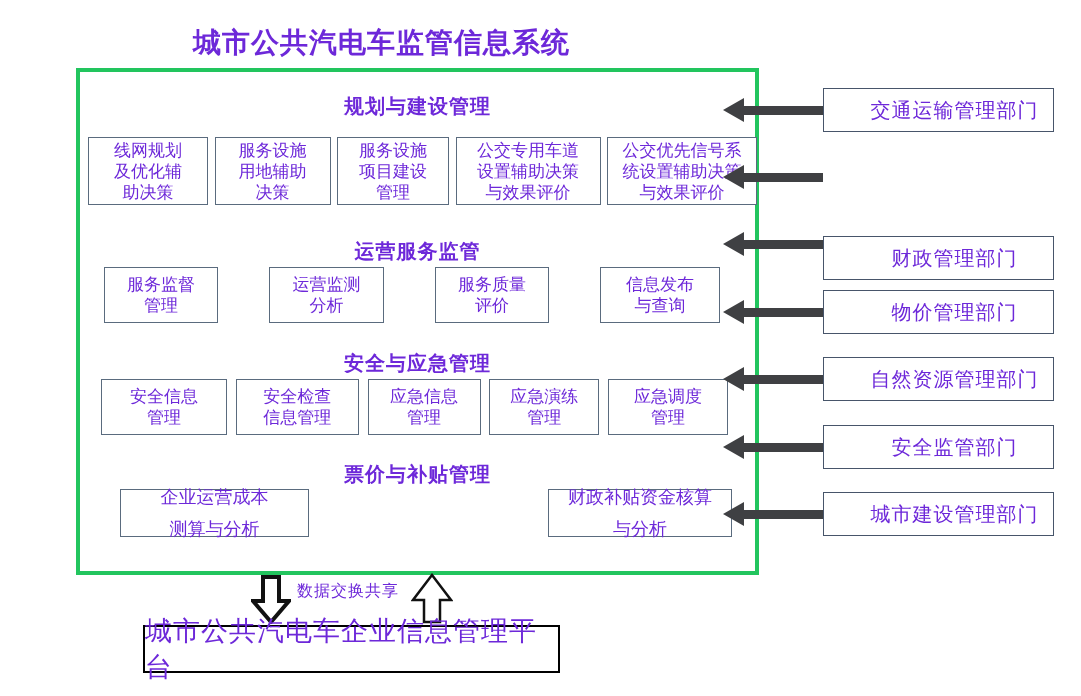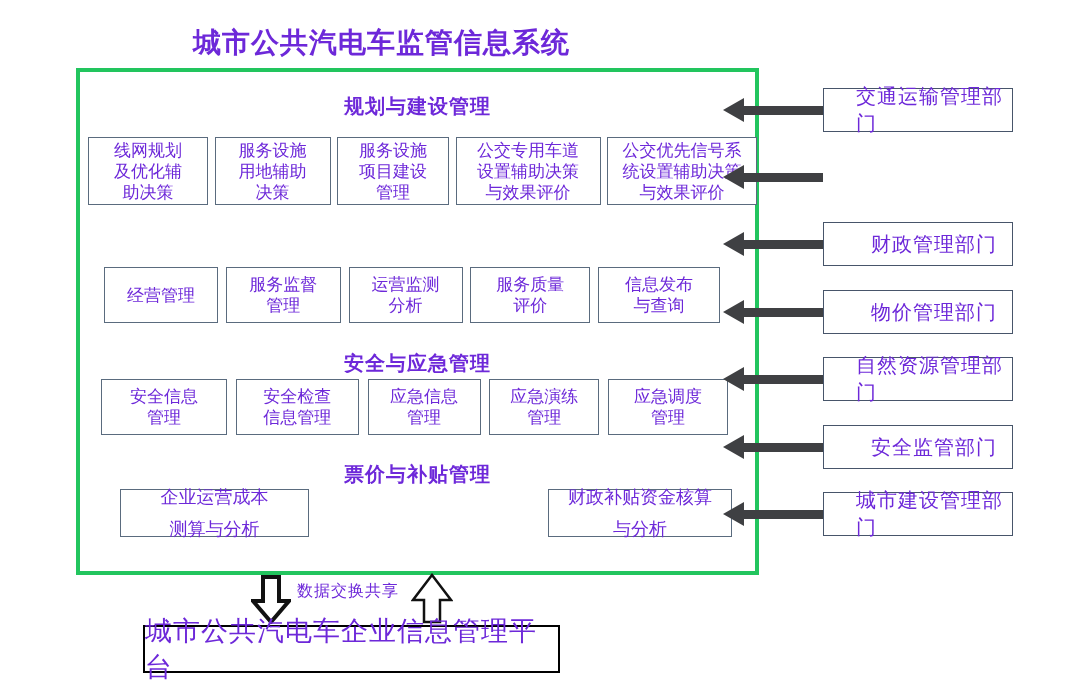--- a/index.html
+++ b/index.html
@@ -48,21 +48,21 @@
   .row3 .mbox:nth-child(2){width:123px;}
   .row3 .mbox:nth-child(3){width:113px;}
   .row3 .mbox:nth-child(4){width:110px;}
   .row3 .mbox:nth-child(5){width:120px;}
   .row4{top:417px;left:40px;width:612px;height:48px;}
   .row4 .mbox{font-size:18px;line-height:32px;}
   .row4 .mbox:nth-child(1){width:189px;}
   .row4 .mbox:nth-child(2){width:184px;}
   .row4 .mbox:nth-child(3){width:185px;}
   .dept-box{
-    position:absolute;left:823px;width:190px;height:44px;
+    position:absolute;left:823px;width:231px;height:44px;
     border:1.5px solid #47556a;box-sizing:border-box;background:#fff;
     display:flex;align-items:center;justify-content:center;
     font-size:20px;letter-spacing:1px;padding-left:32px;
   }
   .dept-arrow{
     position:absolute;left:723px;width:100px;height:24px;
     display:flex;align-items:center;
   }
   .dept-arrow .tri{
     width:0;height:0;border-top:12px solid transparent;
@@ -100,22 +100,22 @@
 项目建设
 管理</div>
       <div class="mbox">公交专用车道
 设置辅助决策
 与效果评价</div>
       <div class="mbox">公交优先信号系
 统设置辅助决策
 与效果评价</div>
     </div>
 
+    <div class="sec-heading h2">运营服务监管</div>
     <div class="row row2">
-      <div class="mbox">经营管理</div>
       <div class="mbox">服务监督
 管理</div>
       <div class="mbox">运营监测
 分析</div>
       <div class="mbox">服务质量
 评价</div>
       <div class="mbox">信息发布
 与查询</div>
     </div>
 
@@ -150,21 +150,21 @@
 
   <div class="dept-arrow" style="top:165px">
       <span class="tri"></span>
       <span class="shaft"></span>
     </div>
 
   <div class="dept-arrow" style="top:232px">
       <span class="tri"></span>
       <span class="shaft"></span>
     </div>
-  <div class="dept-box" style="top:222px">财政管理部门</div>
+  <div class="dept-box" style="top:236px">财政管理部门</div>
 
   <div class="dept-arrow" style="top:300px">
       <span class="tri"></span>
       <span class="shaft"></span>
     </div>
   <div class="dept-box" style="top:290px">物价管理部门</div>
 
   <div class="dept-arrow" style="top:367px">
       <span class="tri"></span>
       <span class="shaft"></span>

